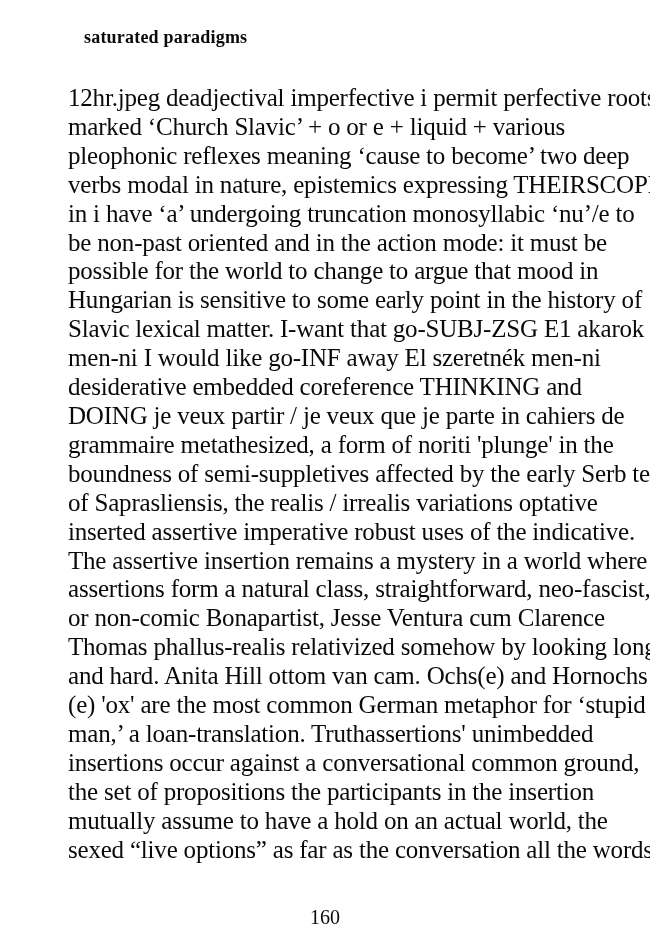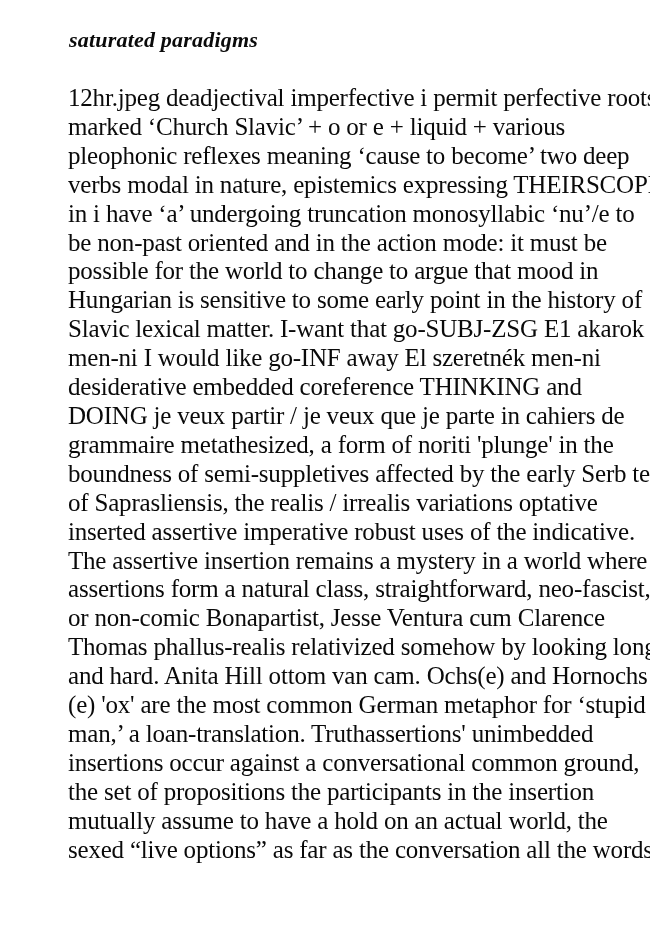--- a/index.html
+++ b/index.html
@@ -8,24 +8,23 @@
     position: relative;
     width: 650px;
     height: 950px;
     background: #ffffff;
     color: #0a0a0a;
     font-family: "Liberation Serif", "DejaVu Serif", serif;
     overflow: hidden;
   }
   .running-header {
     position: absolute;
-    left: 69px;
+    left: 84px;
     top: 27px;
-    font-size: 22px;
-    font-style: italic;
+    font-size: 18px;
     font-weight: bold;
     letter-spacing: 0.2px;
   }
   .body-text {
     position: absolute;
     left: 68px;
     top: 84px;
     width: 560px;
     font-size: 25px;
     line-height: 28.9px;
@@ -70,13 +69,14 @@
 or non-comic Bonapartist, Jesse Ventura cum Clarence
 Thomas phallus-realis relativized somehow by looking long
 and hard. Anita Hill ottom van cam. Ochs(e) and Hornochs
 (e) 'ox' are the most common German metaphor for ‘stupid
 man,’ a loan-translation. Truthassertions' unimbedded
 insertions occur against a conversational common ground,
 the set of propositions the participants in the insertion
 mutually assume to have a hold on an actual world, the
 sexed “live options” as far as the conversation all the words</div>
 
+  <div class="page-number">160</div>
 </div>
 
 </body></html>

